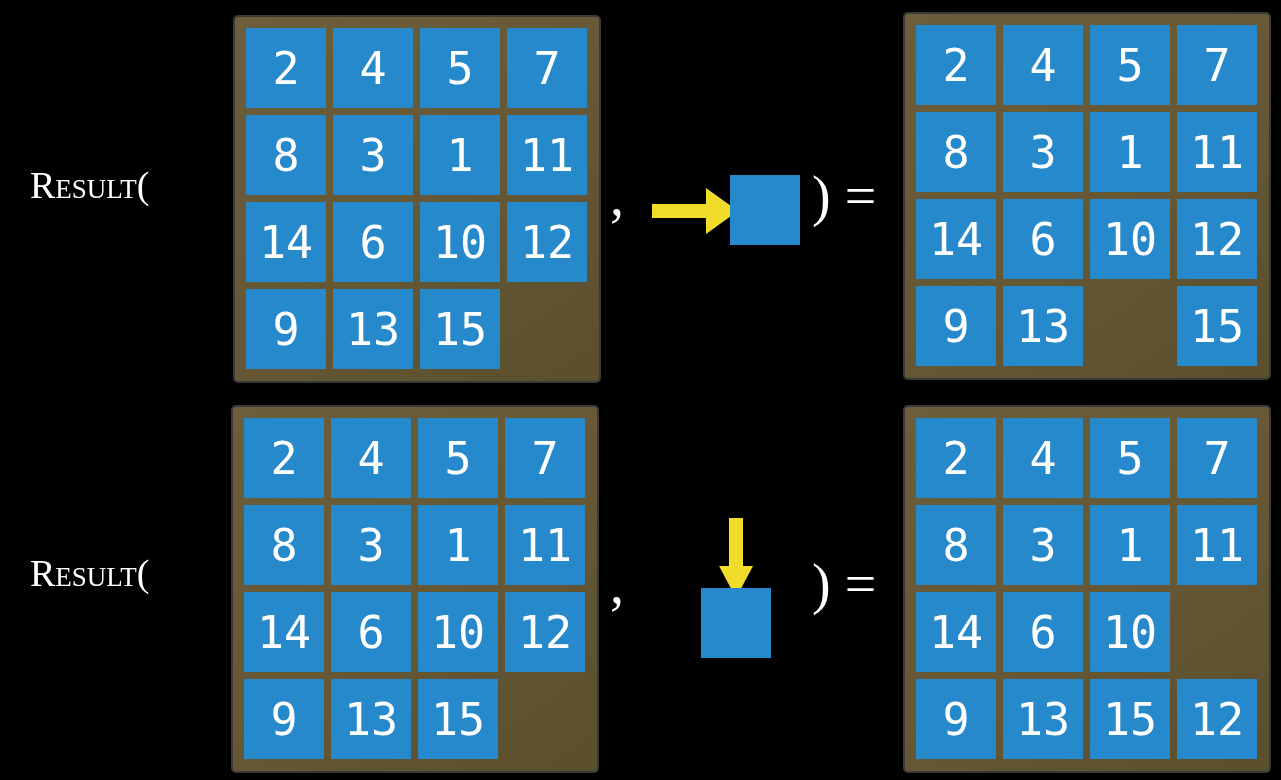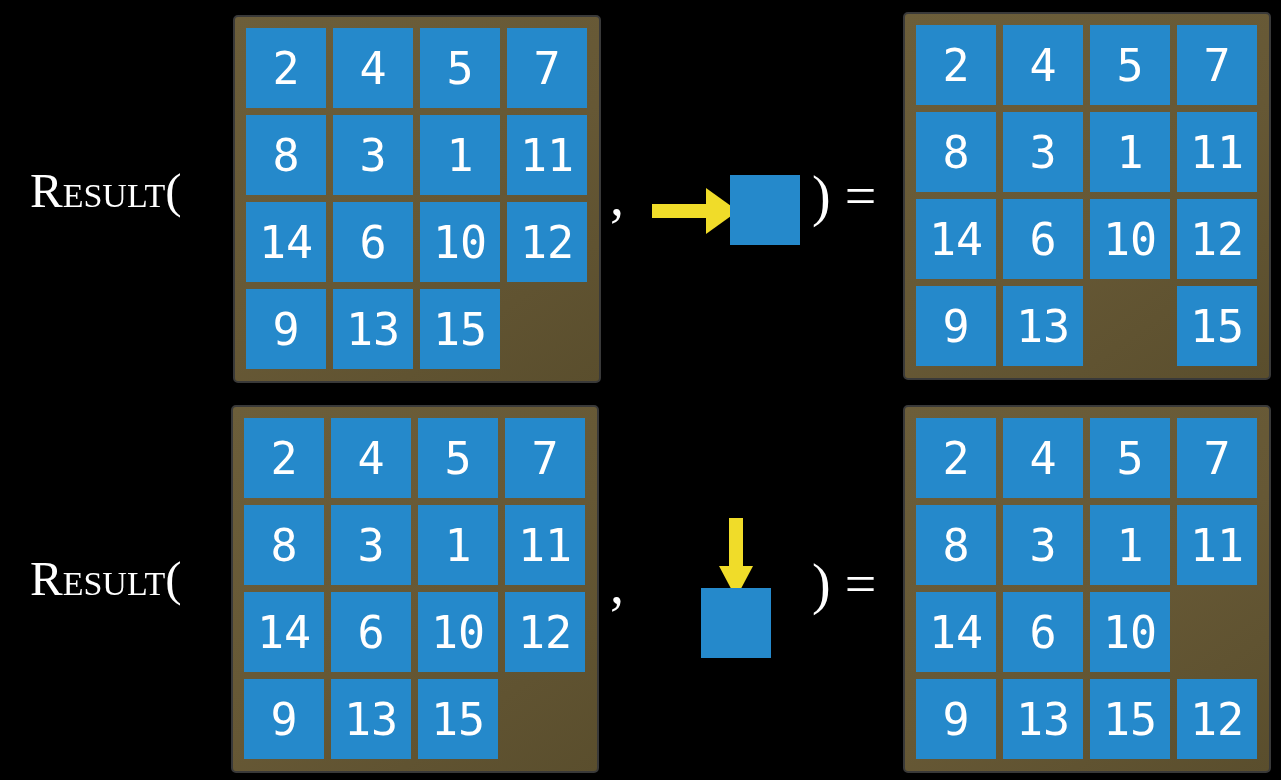--- a/index.html
+++ b/index.html
@@ -37,21 +37,21 @@
     font-size: 45px;
     line-height: 1;
     color: #ffffff;
   }
   .cell-empty { background: transparent; }
 
   
   .fn-label {
     position: absolute;
     font-variant: small-caps;
-    font-size: 49px;
+    font-size: 38px;
     line-height: 1;
     white-space: nowrap;
   }
   .punct {
     position: absolute;
     font-size: 56px;
     line-height: 1;
     white-space: pre;
   }
 

